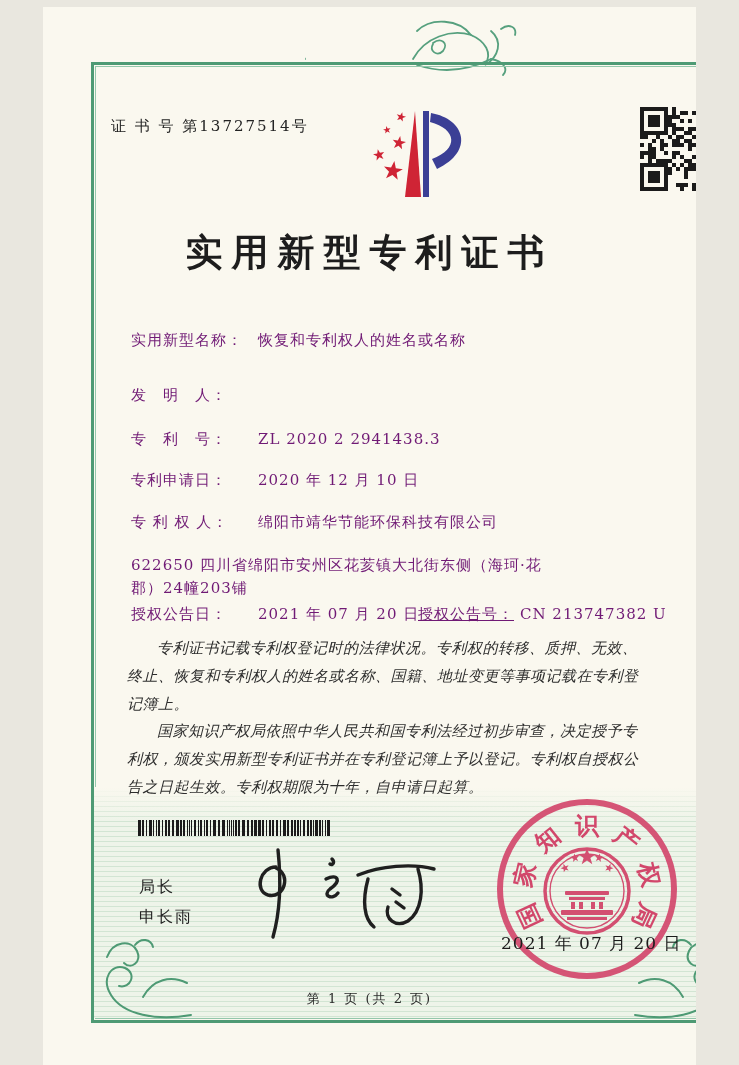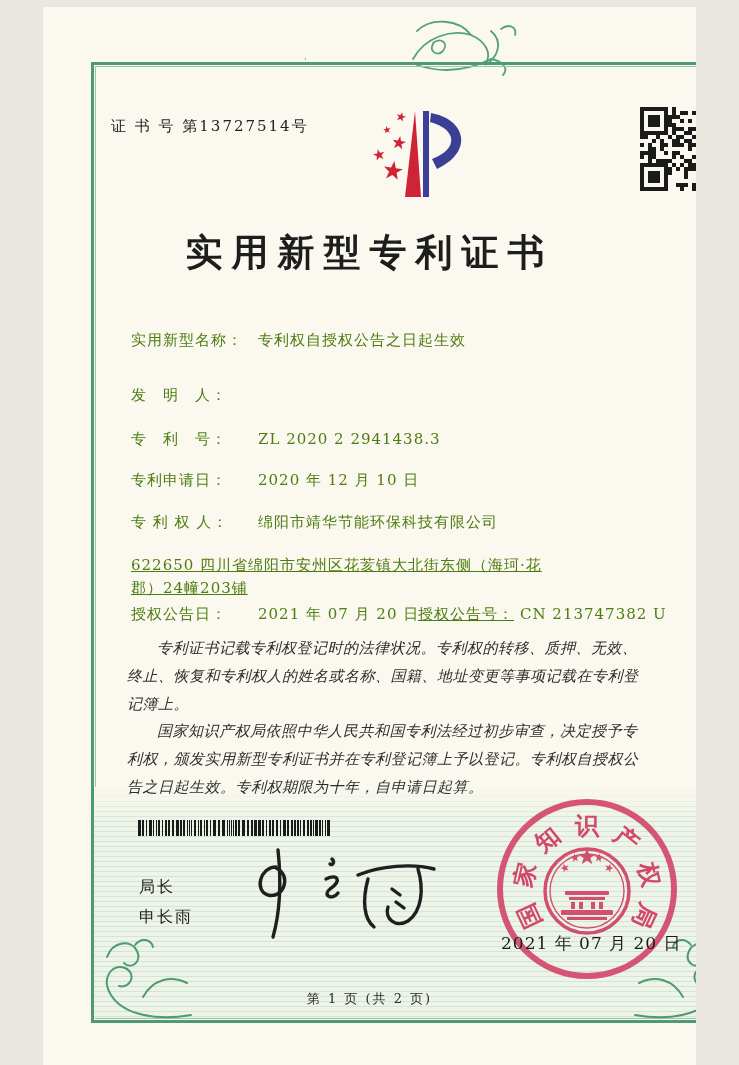--- a/index.html
+++ b/index.html
@@ -18,30 +18,30 @@
   .cert-no{position:absolute;left:68px;top:110px;font-size:15px;letter-spacing:2px;color:#232323;}
 
   
   .logo{position:absolute;left:310px;top:96px;width:122px;height:104px;}
   .qr{position:absolute;left:597px;top:100px;width:84px;height:84px;}
 
   
   .title{position:absolute;left:0;right:0;top:221px;text-align:center;font-size:37px;font-weight:bold;letter-spacing:9px;color:#1d1d1d;}
 
   
-  .row{position:absolute;left:88px;right:52px;display:flex;font-size:15px;color:#4d7c0f;letter-spacing:1px;line-height:1.55;}
+  .row{position:absolute;left:88px;right:52px;display:flex;font-size:15px;color:#701a75;letter-spacing:1px;line-height:1.55;}
   .flabel{flex:0 0 127px;white-space:nowrap;}
   .fvalue{flex:1;}
   .row-name{top:322px;}
   .row-inventor{top:377px;}
   .row-patno{top:421px;}
   .row-appdate{top:462px;}
   .row-patentee{top:504px;}
   .row-address{top:547px;}
-  .row-address .fvalue{max-width:432px;text-decoration:underline;}
+  .row-address .fvalue{max-width:432px;}
   .row-grant{top:596px;}
   .pair2{position:absolute;left:287px;top:0;display:flex;white-space:nowrap;}
   .pair2 .flabel{flex:0 0 auto;margin-right:6px;text-decoration:underline;}
 
   
   .body-text{position:absolute;left:84px;right:54px;top:628px;font-size:15px;font-style:italic;line-height:1.85;color:#2d2d2d;letter-spacing:0.5px;}
   .body-text p{margin:0;text-indent:2em;}
 
   
   .guilloche{position:absolute;left:51px;top:780px;width:645px;height:231px;
@@ -284,21 +284,21 @@
         <rect x="0" y="56" width="28" height="28" fill="#1b1b1b"></rect>
         <rect x="4" y="60" width="20" height="20" fill="#faf8ef"></rect>
         <rect x="8" y="64" width="12" height="12" fill="#1b1b1b"></rect>
       </svg>
   </div>
 
   <div class="title">实用新型专利证书</div>
 
   <div class="row row-name">
     <span class="flabel">实用新型名称：</span>
-    <span class="fvalue">专利权自授权公告之日起生效</span>
+    <span class="fvalue">恢复和专利权人的姓名或名称</span>
   </div>
   <div class="row row-inventor">
     <span class="flabel">发　明　人：</span>
   </div>
   <div class="row row-patno">
     <span class="flabel">专　利　号：</span>
     <span class="fvalue">ZL 2020 2 2941438.3</span>
   </div>
   <div class="row row-appdate">
     <span class="flabel">专利申请日：</span>

